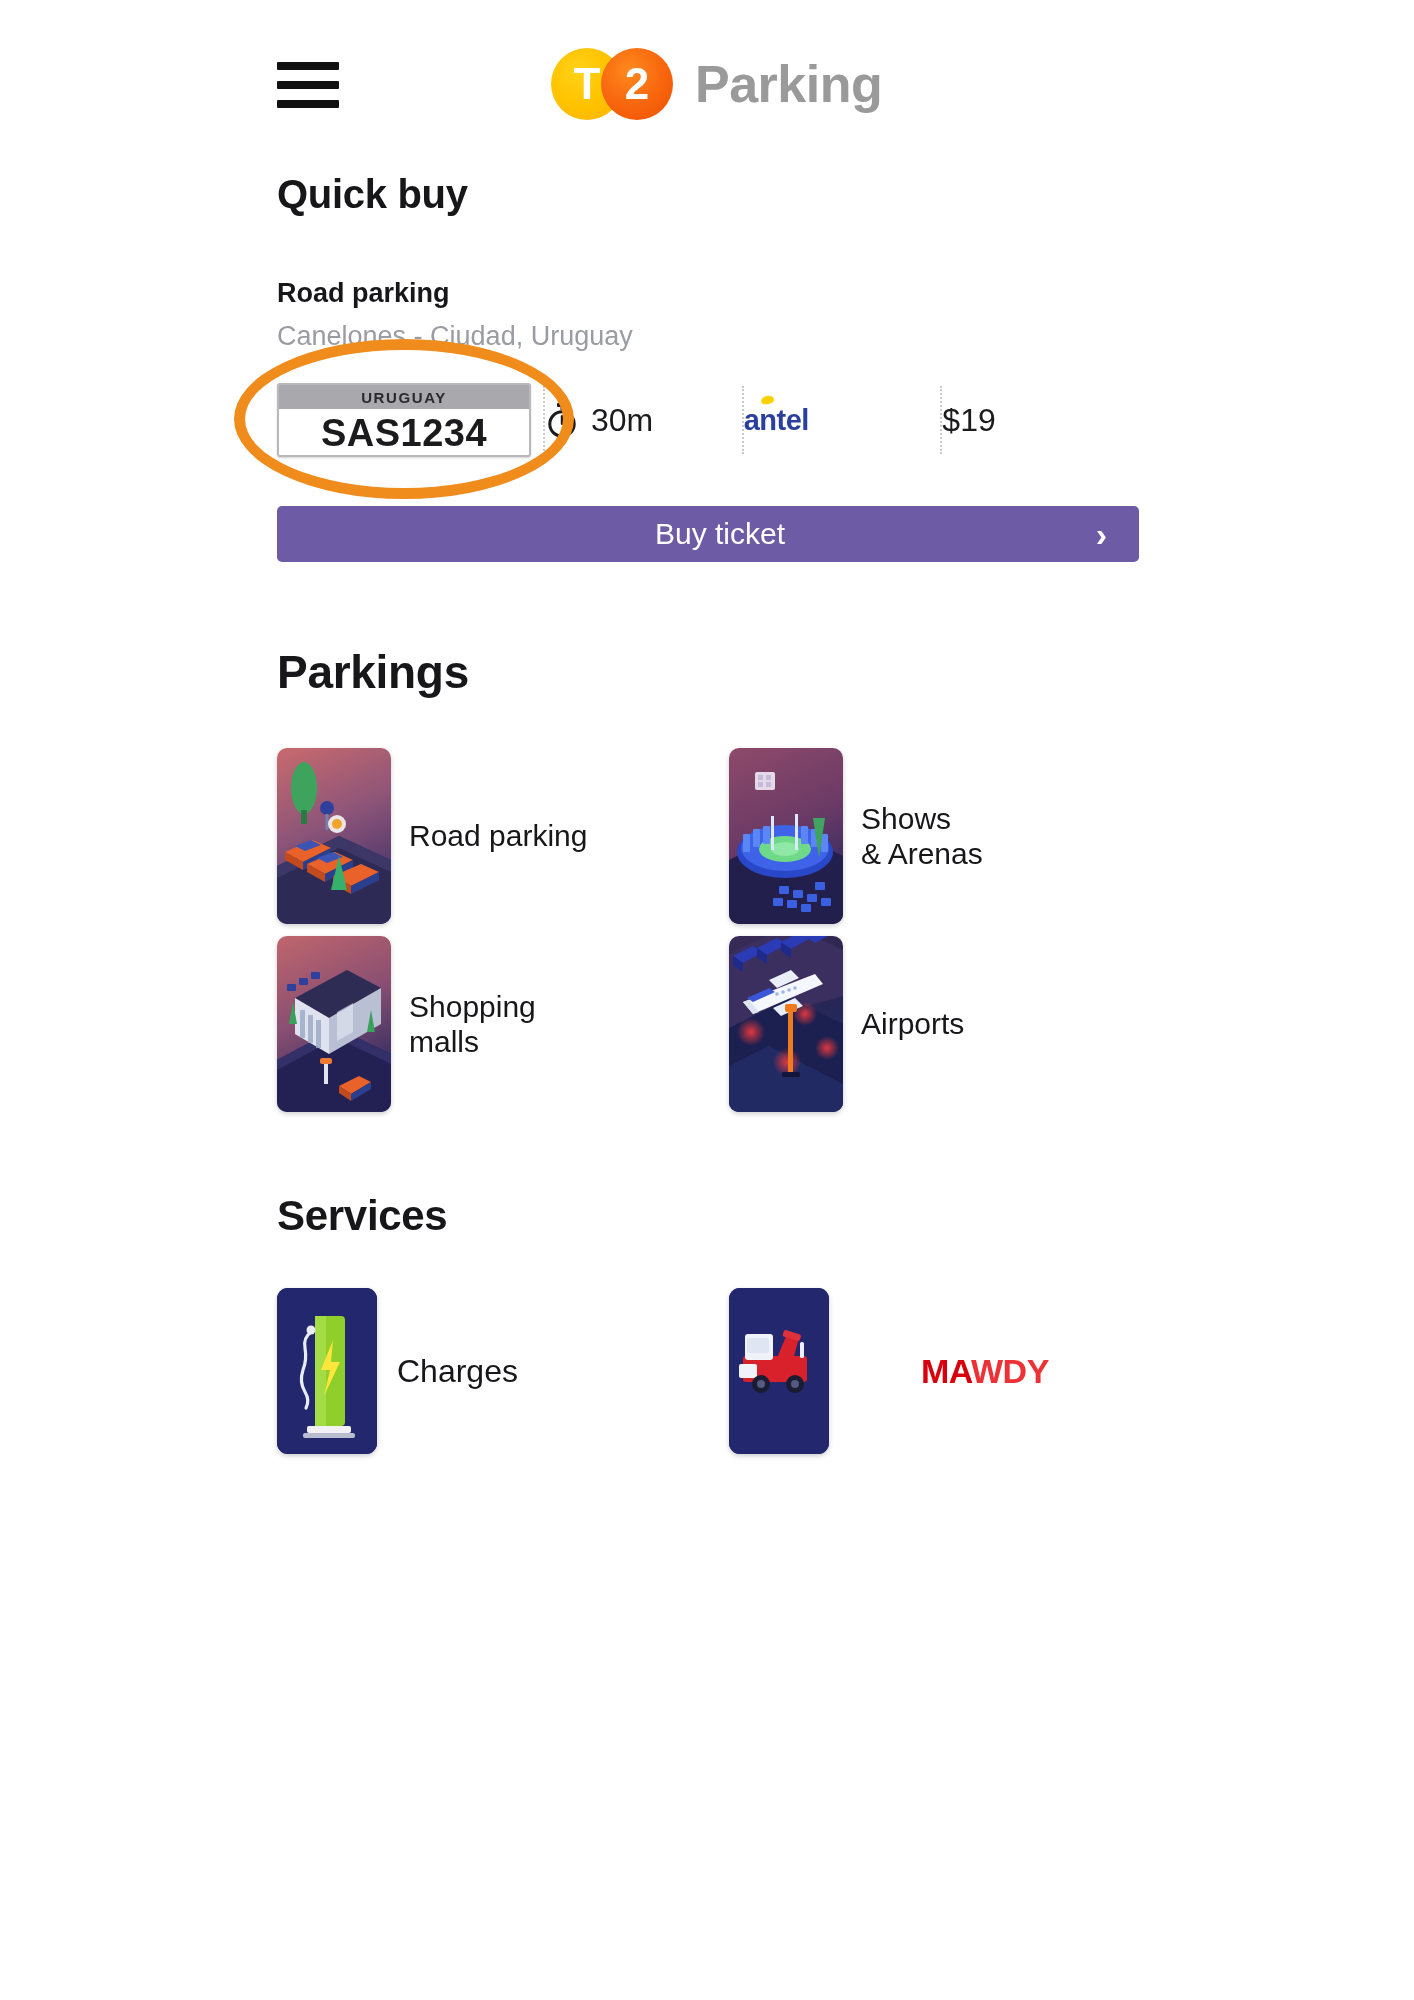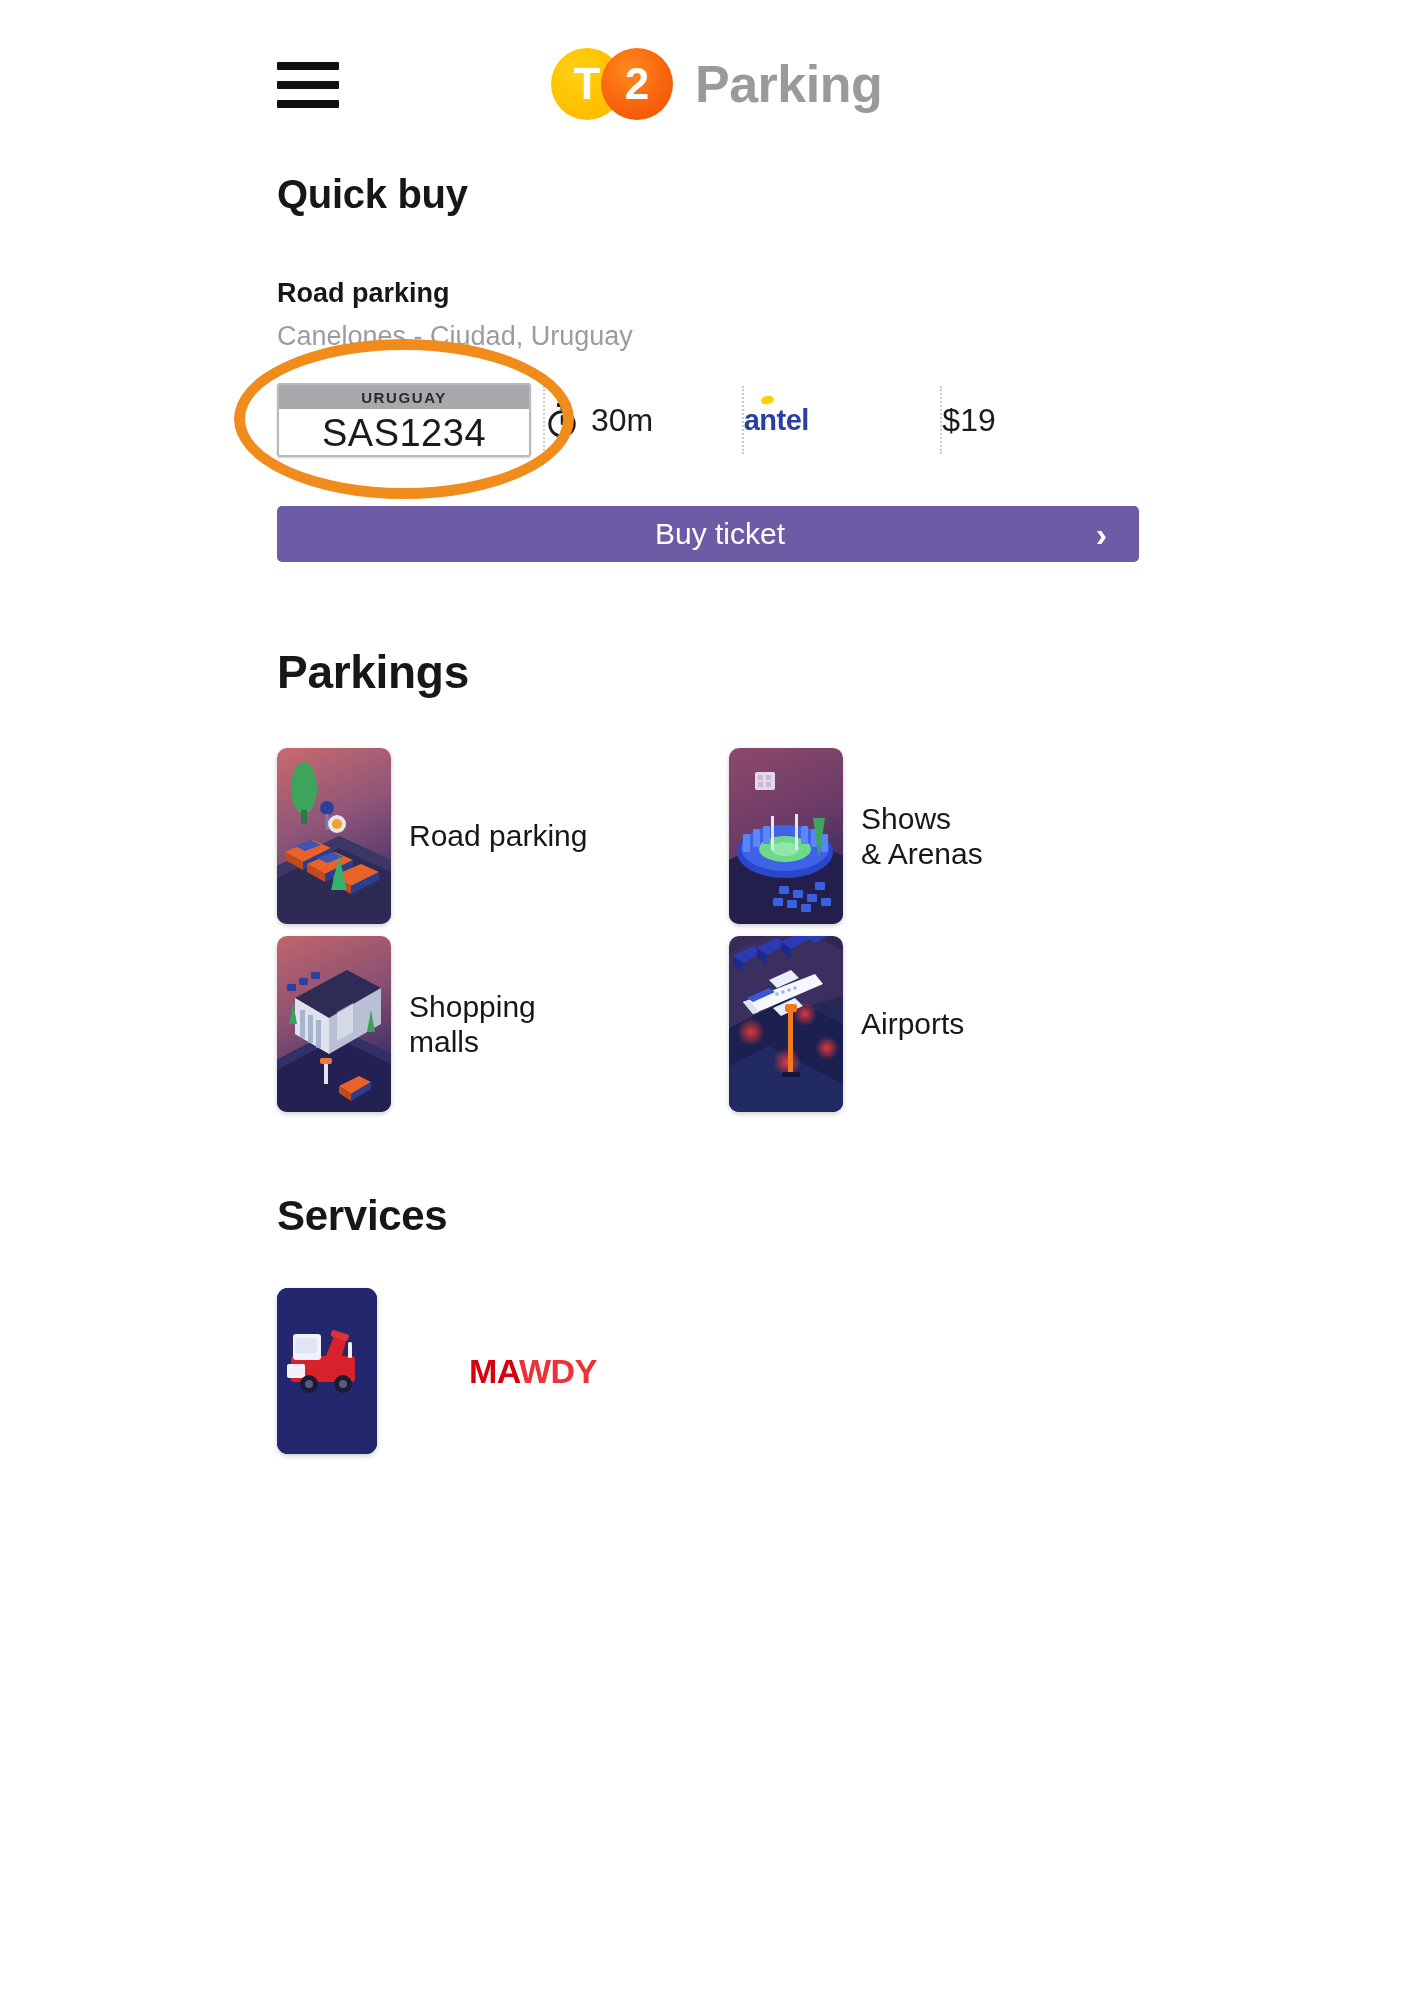--- a/index.html
+++ b/index.html
@@ -157,21 +157,21 @@
     display: flex;
     align-items: center;
     justify-content: center;
   }
   .plate-num {
     height: 48px;
     display: flex;
     align-items: center;
     justify-content: center;
     font-size: 38px;
-    font-weight: 400;
+    font-weight: 700;
     color: #1b1b1e;
     letter-spacing: 0.5px;
   }
   .plate-highlight {
     position: absolute;
     left: -43px;
     top: -44px;
     width: 340px;
     height: 160px;
     border: 11px solid #f08c1c;
@@ -584,20 +584,35 @@
       </div>
       <div class="tile-label">Airports</div>
     </div>
 
   </div>
 
   <div class="section-title" id="t-services">Services</div>
 
   <div class="svc-grid">
 
+    <div class="svc">
+      <div class="svc-thumb">
+        <svg viewBox="0 0 100 166">
+          <rect width="100" height="166" fill="#22276e"></rect>
+          <rect x="38" y="28" width="30" height="110" rx="4" fill="#8fce2b"></rect>
+          <rect x="38" y="28" width="11" height="110" fill="#a3dc45"></rect>
+          <polygon points="56,52 44,82 53,82 47,108 63,74 54,74" fill="#ffe63a"></polygon>
+          <rect x="30" y="138" width="44" height="7" rx="2" fill="#f2f2f6"></rect>
+          <rect x="26" y="145" width="52" height="5" rx="2" fill="#b9bdd0"></rect>
+          <path d="M34 44 q-8 6 -6 16 q2 12 -2 22 q-4 12 2 22 q5 8 1 16" stroke="#e8ecf7" stroke-width="3.2" fill="none" stroke-linecap="round"></path>
+          <circle cx="34" cy="42" r="4.5" fill="#e8ecf7"></circle>
+        </svg>
+      </div>
+      <div class="svc-label">Charges</div>
+    </div>
 
     <div class="svc">
       <div class="svc-thumb">
         <svg viewBox="0 0 100 166">
           <rect width="100" height="166" fill="#22276e"></rect>
           <g transform="translate(8,44)">
             <rect x="6" y="24" width="64" height="26" rx="3" fill="#d8212b"></rect>
             <rect x="8" y="2" width="28" height="26" rx="3" fill="#f0f3fa"></rect>
             <rect x="10" y="6" width="22" height="15" rx="2" fill="#dfe5f2"></rect>
             <rect x="2" y="32" width="18" height="14" rx="2" fill="#f0f3fa"></rect>

